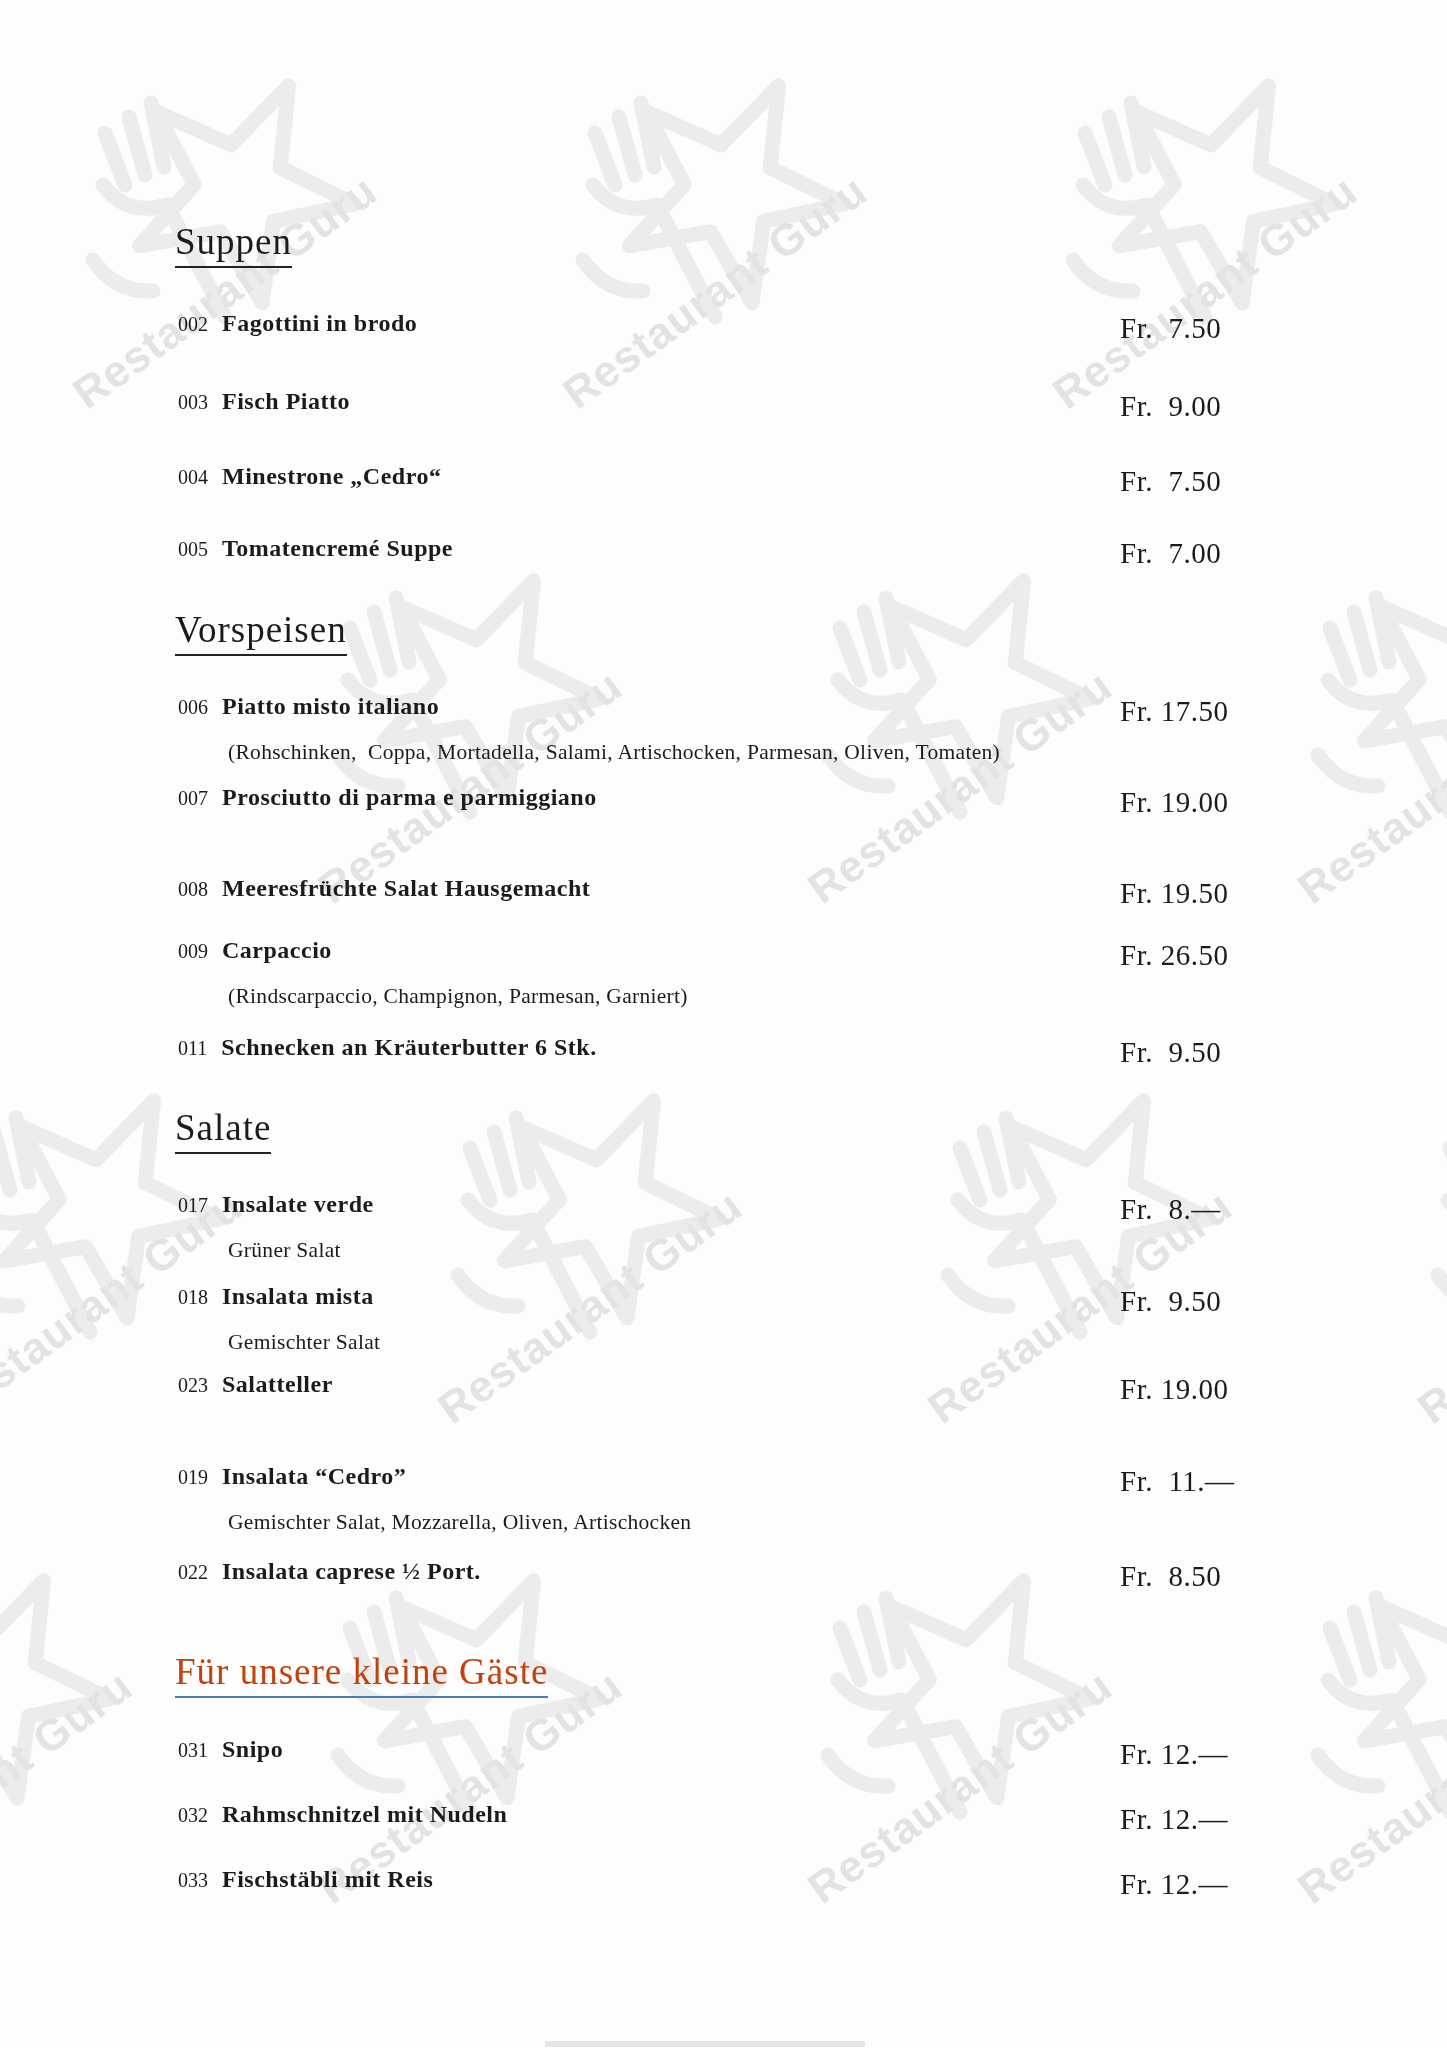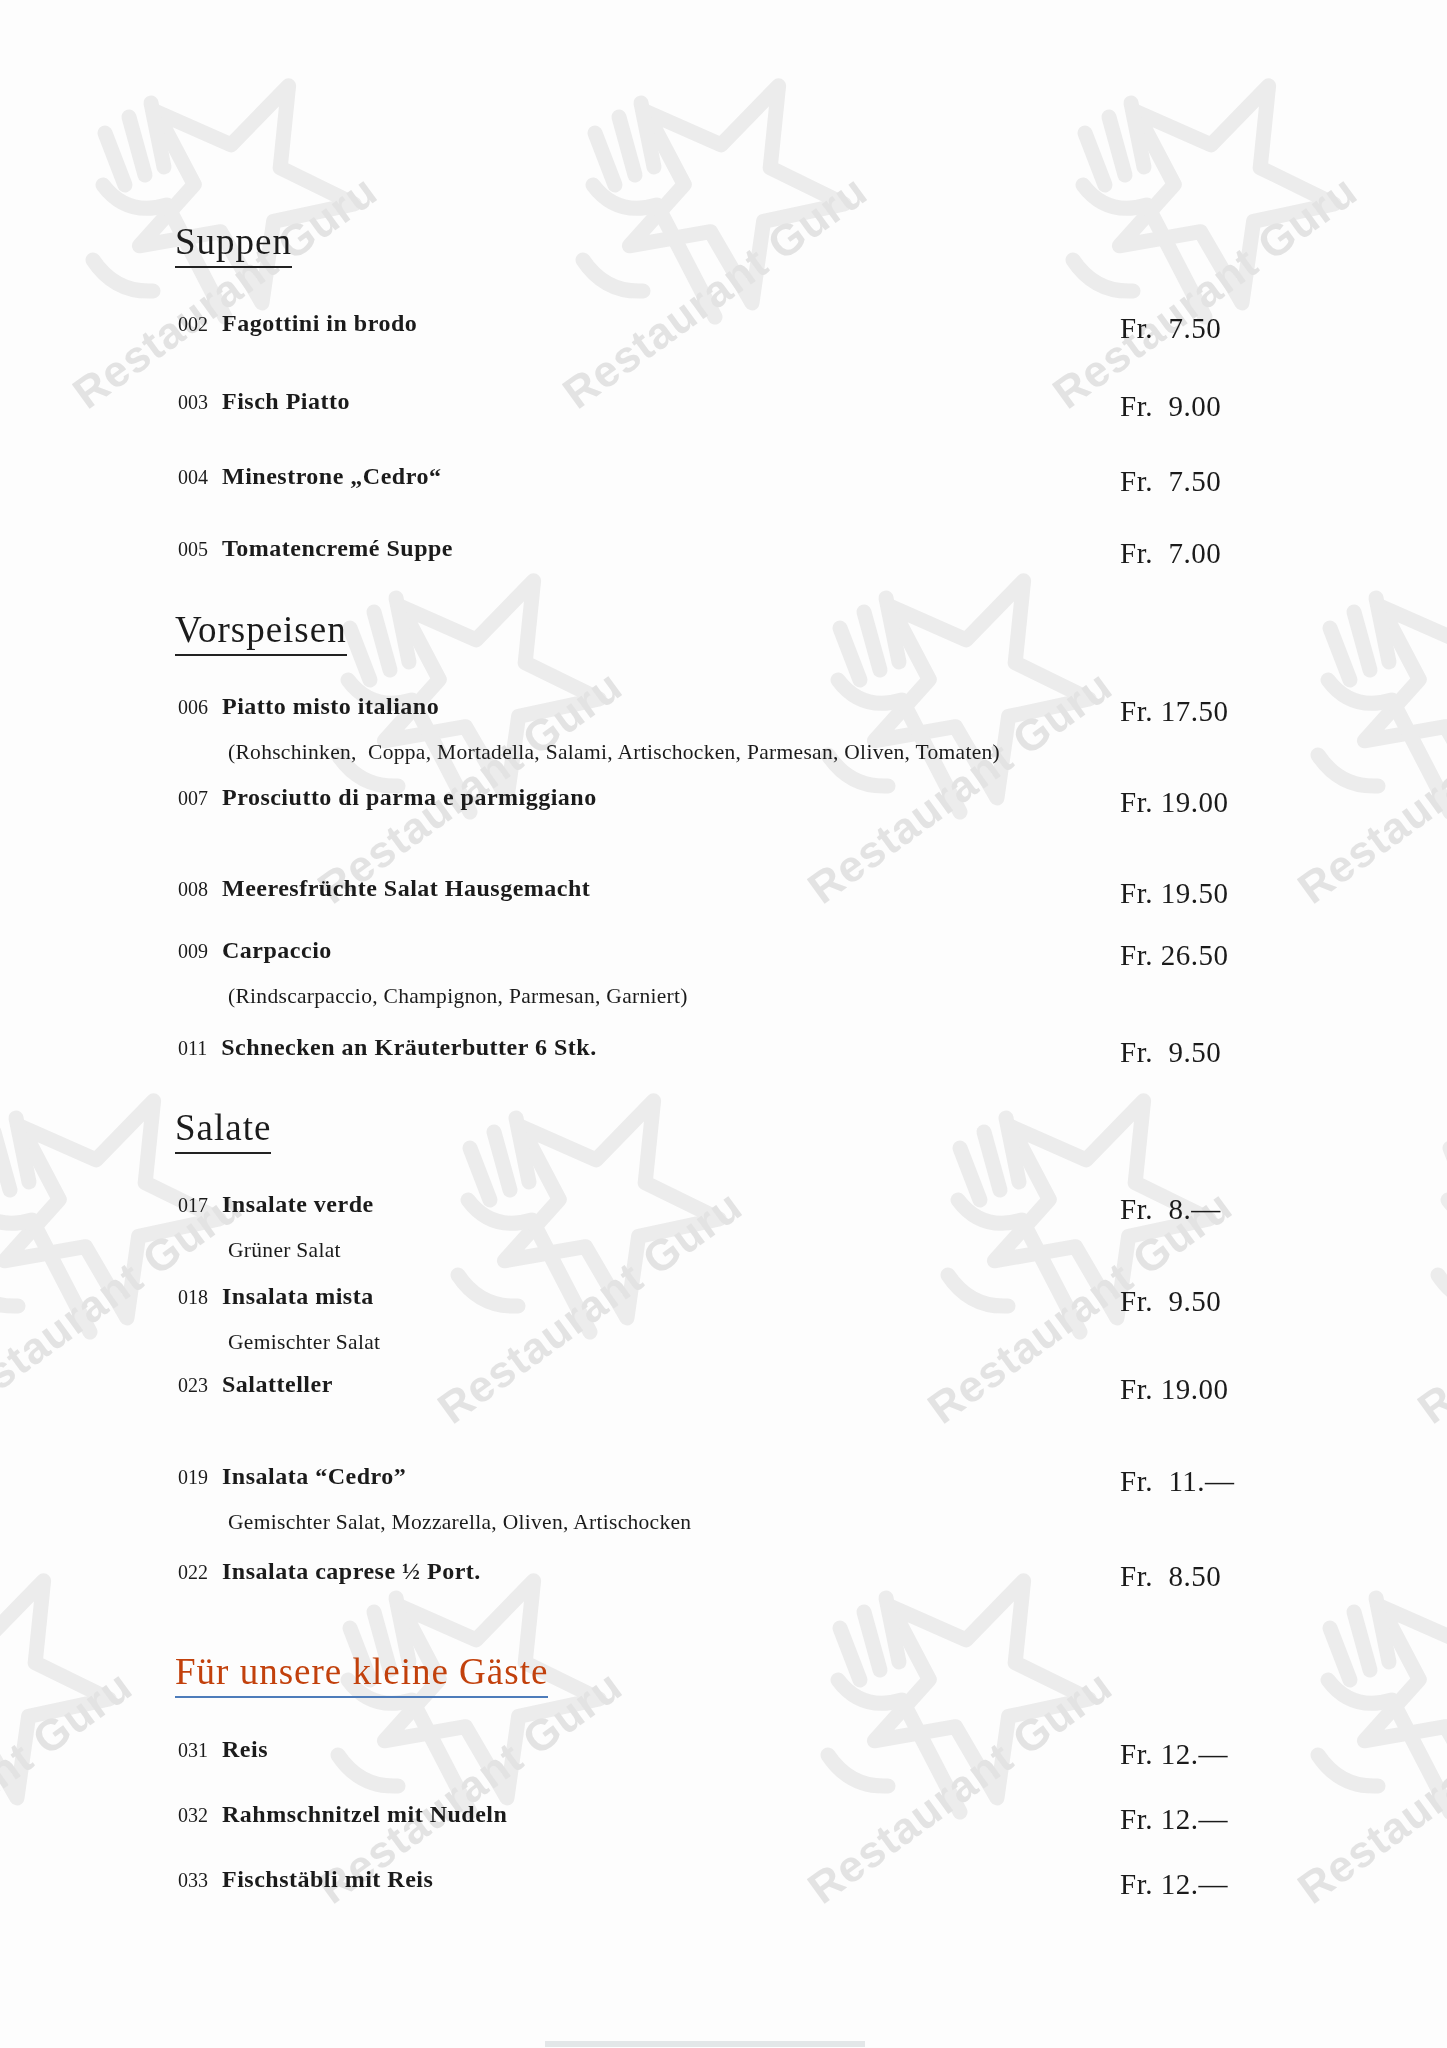--- a/index.html
+++ b/index.html
@@ -235,21 +235,21 @@
       <span class="price">Fr.  11.—</span>
     </div>
     <div class="row" style="top:1558px">
       <span class="num">022</span><span class="name">Insalata caprese ½ Port.</span>
       <span class="price">Fr.  8.50</span>
     </div>
 
     <div class="section-head accent" style="top:1652px">Für unsere kleine Gäste</div>
 
     <div class="row" style="top:1736px">
-      <span class="num">031</span><span class="name">Reis</span>
+      <span class="num">031</span><span class="name">Snipo</span>
       <span class="price">Fr. 12.—</span>
     </div>
     <div class="row" style="top:1801px">
       <span class="num">032</span><span class="name">Rahmschnitzel mit Nudeln</span>
       <span class="price">Fr. 12.—</span>
     </div>
     <div class="row" style="top:1866px">
       <span class="num">033</span><span class="name">Fischstäbli mit Reis</span>
       <span class="price">Fr. 12.—</span>
     </div>

